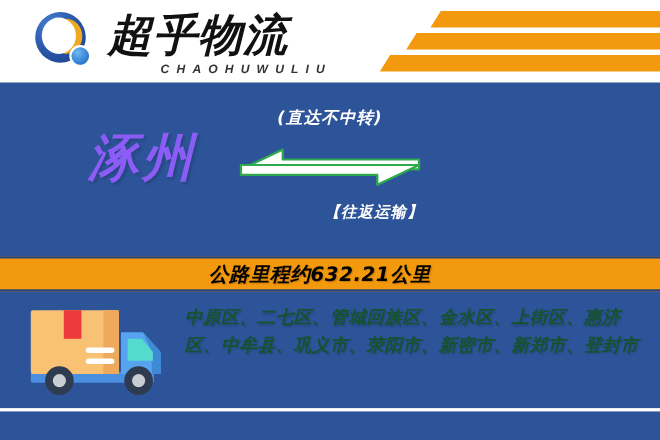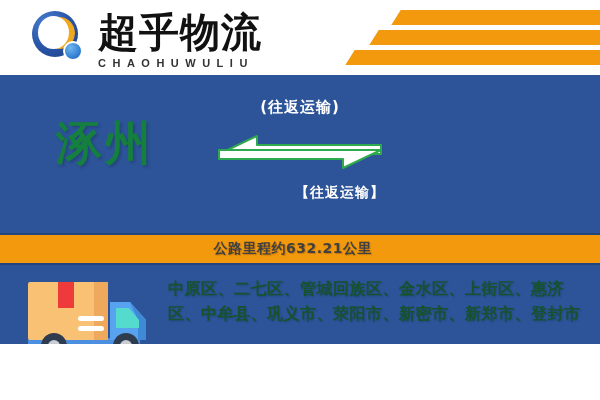--- a/index.html
+++ b/index.html
@@ -6,23 +6,24 @@
     margin: 0;
     padding: 0;
     background: #ffffff;
   }
   body {
     font-family: "Liberation Sans", "DejaVu Sans", sans-serif;
   }
   #banner {
     position: relative;
     width: 600px;
-    height: 344px;
+    height: 400px;
     overflow: hidden;
     background: #ffffff;
+    font-style: italic;
   }
 
   
   .header {
     position: absolute;
     left: 0;
     top: 0;
     width: 600px;
     height: 75px;
     background: #ffffff;
@@ -100,20 +101,21 @@
   }
   .brand-en {
     font-family: "Liberation Sans", sans-serif;
     font-size: 11px;
     font-weight: bold;
     color: #333333;
     letter-spacing: 6.5px;
     line-height: 14px;
     margin-top: 2px;
     white-space: nowrap;
+    margin-left: 48px;
   }
 
   .stripes {
     position: absolute;
     right: 0;
     top: 8px;
     width: 300px;
     height: 62px;
   }
   .stripe {
@@ -144,25 +146,26 @@
     top: 98px;
     width: 600px;
     height: 120px;
   }
   .city {
     position: absolute;
     top: 16px;
     font-family: "DejaVu Sans", "Liberation Sans", sans-serif;
     font-size: 46px;
     font-weight: bold;
-    color: #15803d;
+    color: #8b5cf6;
     letter-spacing: 3px;
     line-height: 58px;
     white-space: nowrap;
     text-shadow: 2px 2px 3px rgba(0,0,0,0.18);
+    margin-left: 24px;
   }
   .city.origin { left: 56px; }
   .city.dest   { left: 398px; }
 
   .mid {
     position: absolute;
     left: 215px;
     top: 0;
     width: 170px;
     height: 120px;
@@ -211,23 +214,23 @@
     background: #f2990d;
     border-top: 2px solid #24447e;
     border-bottom: 2px solid #24447e;
     box-sizing: border-box;
     display: flex;
     align-items: center;
     justify-content: center;
   }
   .info-text {
     font-family: "DejaVu Sans", "Liberation Sans", sans-serif;
-    font-size: 14px;
-    font-weight: bold;
-    color: #404040;
+    font-size: 18px;
+    font-weight: bold;
+    color: #000000;
     letter-spacing: 0.5px;
     white-space: nowrap;
     text-shadow: 1px 1px 1px rgba(150,85,0,0.45);
   }
 
   
   .truck {
     position: absolute;
     left: 26px;
     top: 276px;
@@ -286,21 +289,21 @@
 
   </div>
 
   <div class="body-blue"></div>
 
   <div class="route">
 
     <div class="city origin">涿州</div>
 
     <div class="mid">
-      <div class="mid-top">(往返运输)</div>
+      <div class="mid-top">(直达不中转)</div>
 
       <svg class="arrows" viewBox="0 0 166 48">
 
         <polygon points="2,26 40,8 40,17 164,17 164,26" fill="#ffffff" stroke="#2fa94e" stroke-width="2" stroke-linejoin="round"></polygon>
 
         <polygon points="164,22 126,40 126,31 2,31 2,22" fill="#ffffff" stroke="#2fa94e" stroke-width="2" stroke-linejoin="round"></polygon>
       </svg>
 
       <div class="mid-bottom">【往返运输】</div>
     </div>

